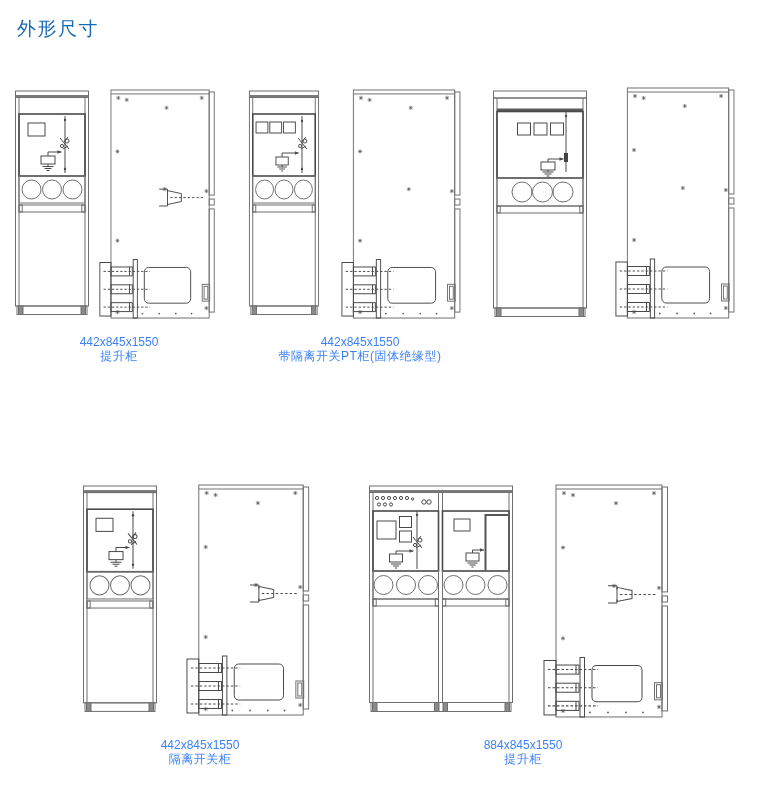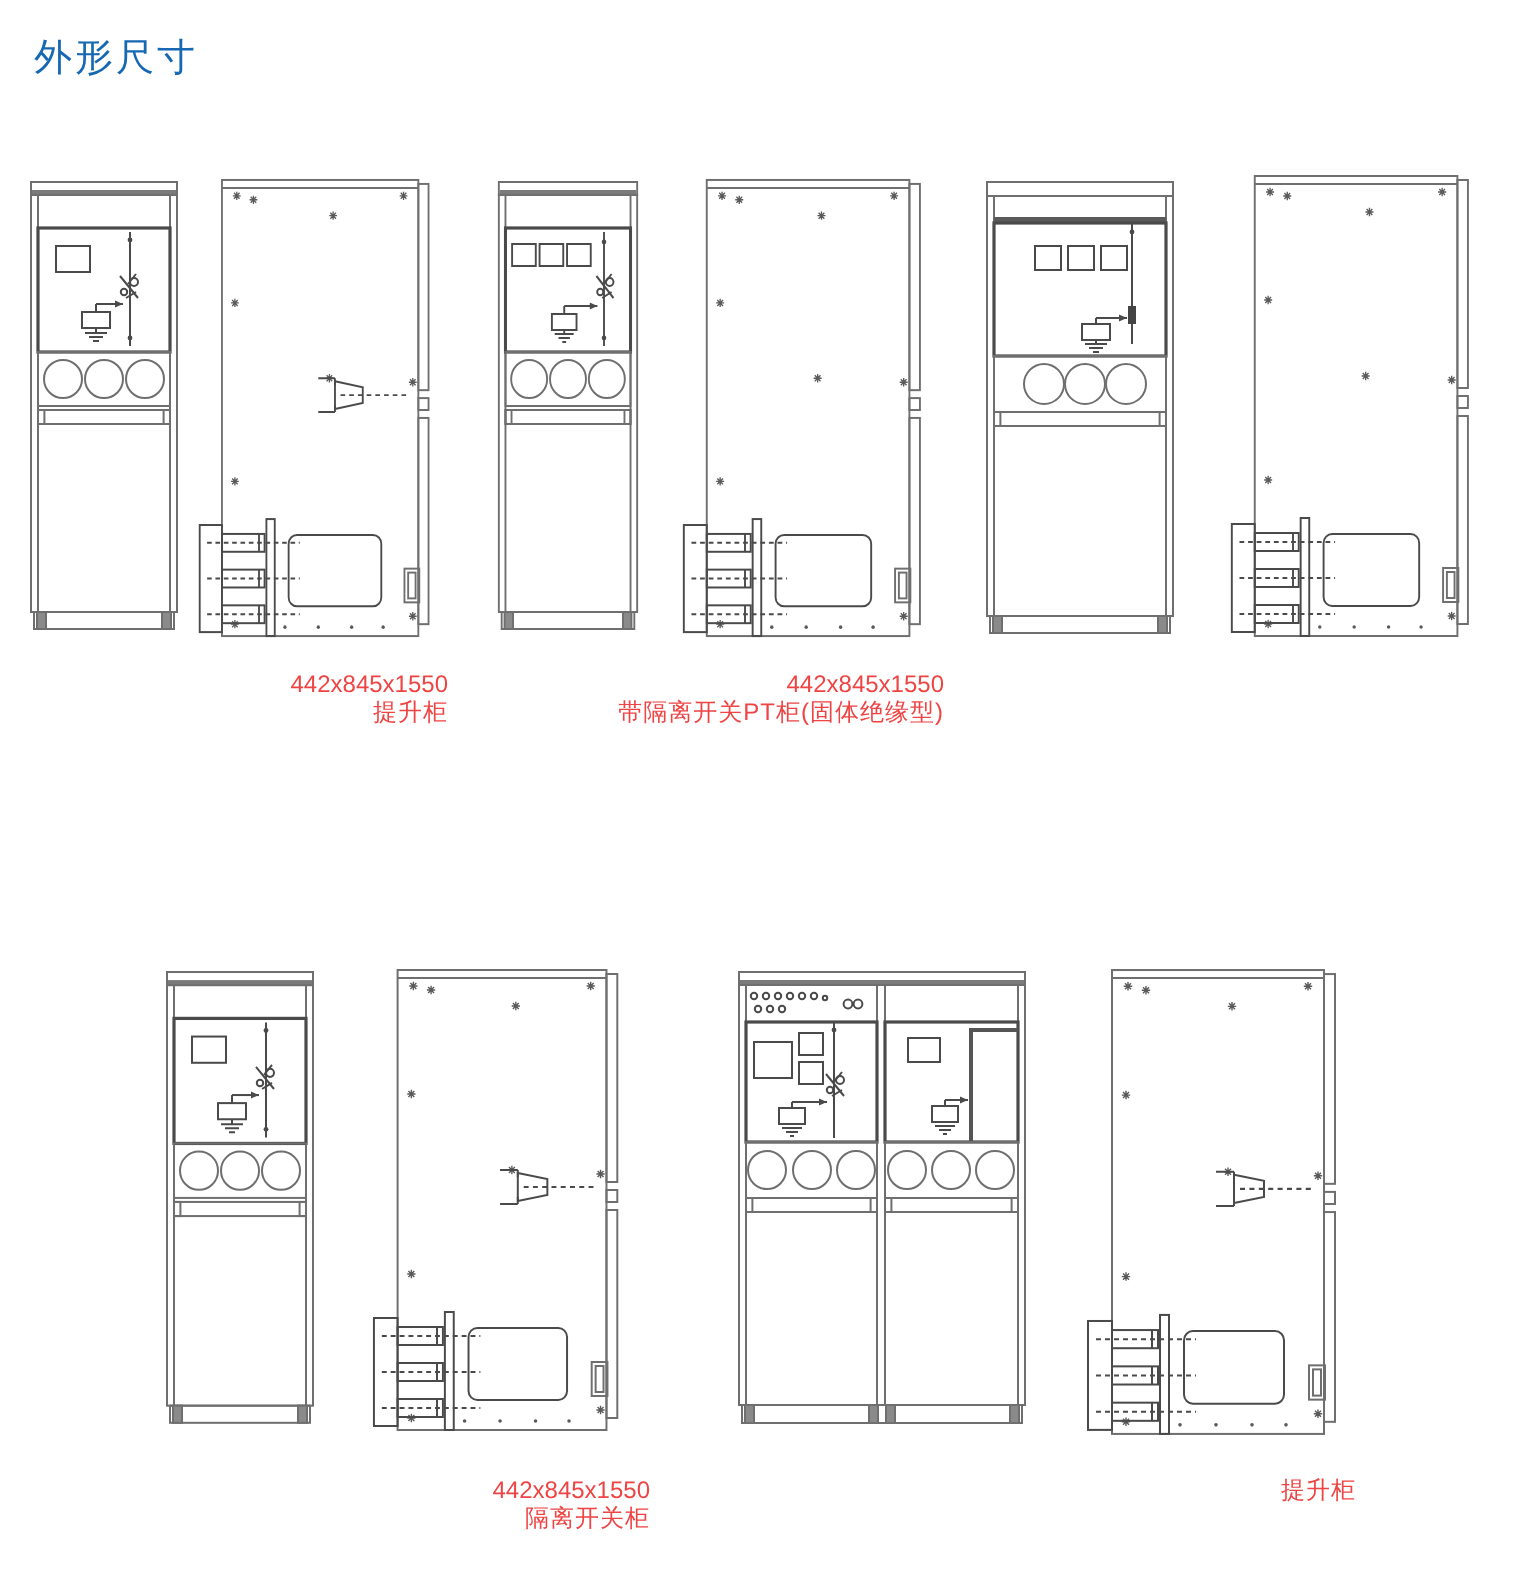--- a/index.html
+++ b/index.html
@@ -3,21 +3,21 @@
 <meta charset="utf-8">
 <style>
   *{margin:0;padding:0;box-sizing:border-box}
   html,body{background:#ffffff}
   body{width:766px;height:785px;font-family:"Liberation Sans","DejaVu Sans",sans-serif;position:relative}
   .canvas{position:relative;width:766px;height:785px;background:#fff;overflow:hidden}
   .page-title{position:absolute;left:17px;top:16px;font-size:19px;font-weight:normal;color:#1668b3;letter-spacing:1.5px}
   .figure{position:absolute}
   .drawing{position:absolute;display:block}
   .drawing svg{display:block;width:100%;height:100%}
-  .caption{position:absolute;text-align:right;font-size:12px;line-height:13.5px;color:#ef4444}
+  .caption{position:absolute;text-align:center;font-size:12px;line-height:13.5px;color:#3b82f6}
   .caption .nm{letter-spacing:.5px}
   .no-handle .handle{display:none}
 </style>
 </head>
 <body>
 
 <div class="canvas">
 
   <div class="page-title">外形尺寸</div>
 
@@ -507,17 +507,18 @@
    <rect x="38" y="173" width="4.5" height="59"></rect>
    <line x1="6" y1="185" x2="56" y2="185" stroke-dasharray="2.5,2"></line>
    <line x1="6" y1="203" x2="56" y2="203" stroke-dasharray="2.5,2"></line>
    <line x1="6" y1="221" x2="56" y2="221" stroke-dasharray="2.5,2"></line>
    <rect x="50" y="181" width="50" height="36" rx="4.5"></rect>
   </g>
  </g>
 </svg>
 </span>
     <div class="caption" style="left:0;top:256px;width:310px">
+      <div class="dim">884x845x1550</div>
       <div class="nm">提升柜</div>
     </div>
   </div>
 
 </div>
 
 </body></html>

